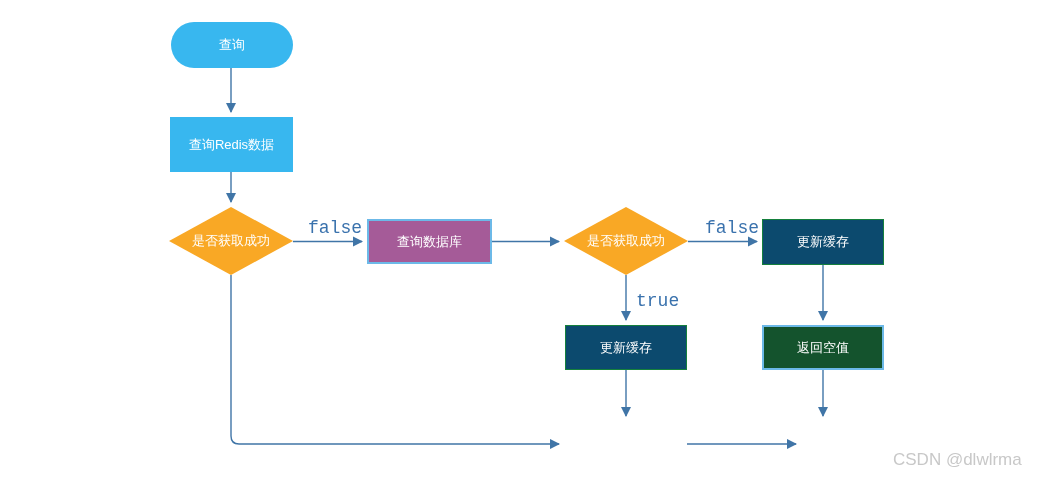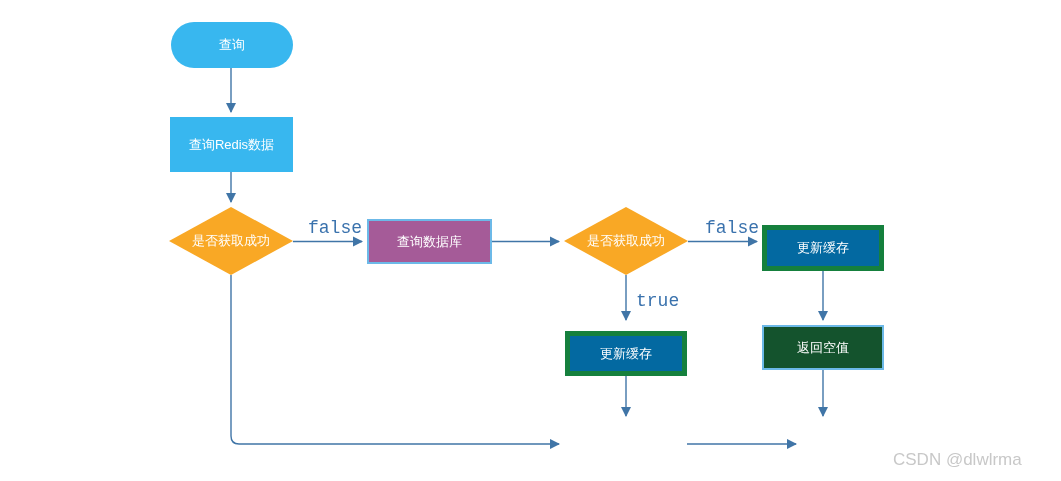--- a/index.html
+++ b/index.html
@@ -49,23 +49,22 @@
   }
   .diamond1 { left: 169px; top: 207px; }
   .diamond2 { left: 564px; top: 207px; }
   .rect-purple {
     background: #a55b98;
     border: 2px solid #6cb9e8;
   }
   .query-db { left: 367px; top: 219px; width: 125px; height: 45px; }
   .return-result { left: 565px; top: 421px; width: 122px; height: 46px; }
   .rect-teal {
-    background: #0369a1;
-    border: 5px solid #15803d;
-    margin-top: 6px;
+    background: #0c4a6e;
+    border: 1px solid #15803d;
   }
   .update-cache-top { left: 762px; top: 219px; width: 122px; height: 46px; }
   .update-cache-mid { left: 565px; top: 325px; width: 122px; height: 45px; }
   .rect-deep-orange {
     left: 762px; top: 325px; width: 122px; height: 45px;
     background: #14532d;
     border: 2px solid #6cb9e8;
   }
   .circle-done {
     left: 801px; top: 421px; width: 46px; height: 46px;

